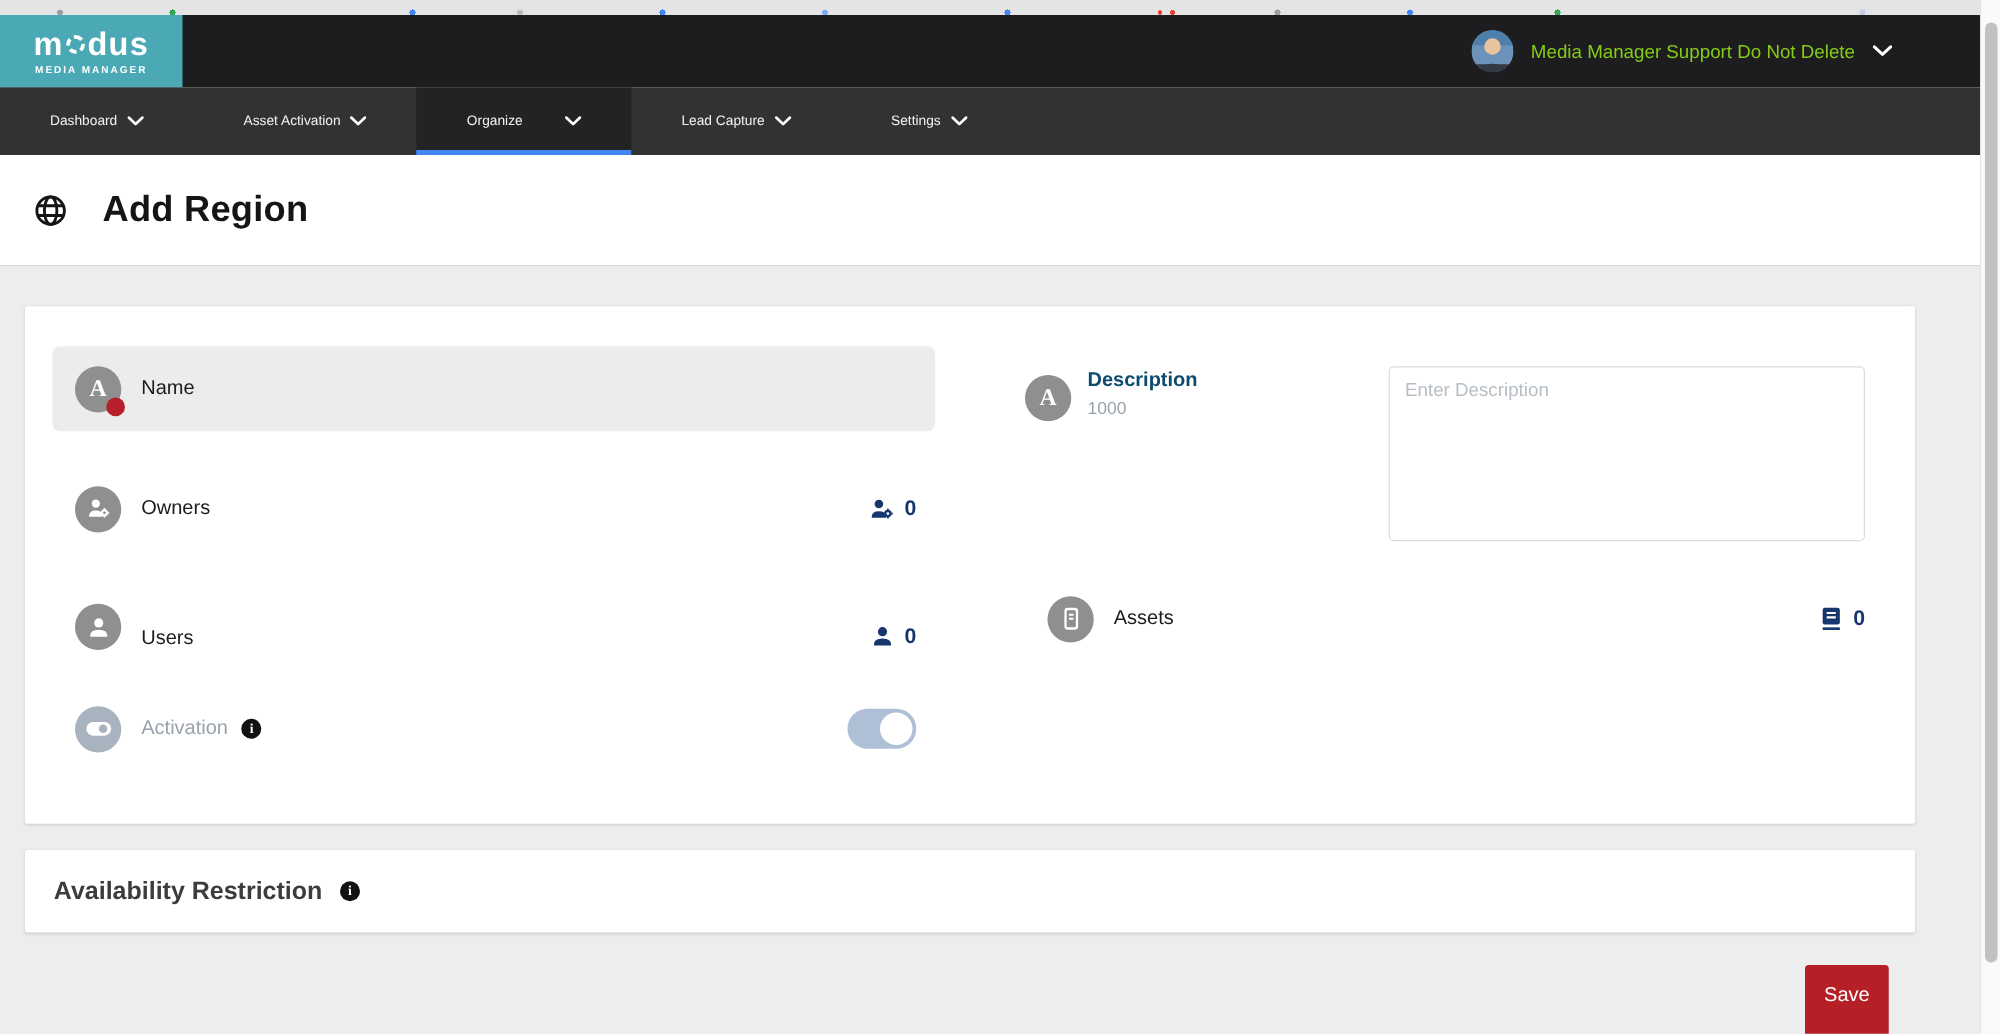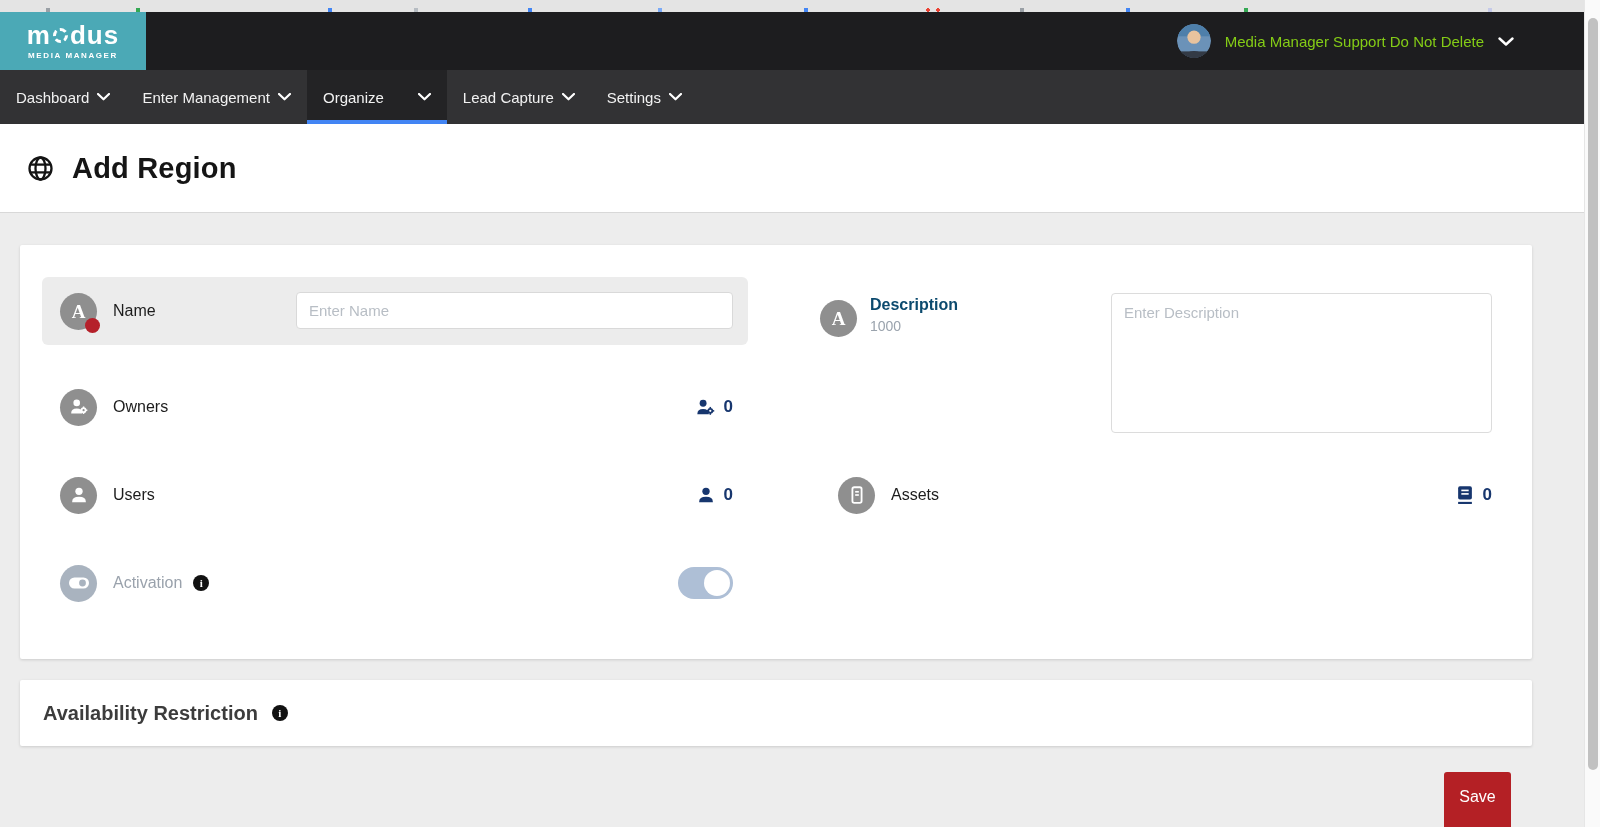--- a/index.html
+++ b/index.html
@@ -32,43 +32,43 @@
   .logo-word { display:flex; align-items:center; color:#fff; font-size:26px; font-weight:bold; letter-spacing:1px; line-height:1; }
   .logo-o { display:inline-block; width:15px; height:15px; border:3.5px dashed #fff; border-radius:50%; margin:0 2px; }
   .logo-sub { color:#fff; font-size:8px; font-weight:bold; letter-spacing:1.6px; margin-top:3px; }
   .user-area { position:absolute; right:70px; top:0; height:58px; display:flex; align-items:center; gap:14px; cursor:pointer; }
   .avatar { width:34px; height:34px; border-radius:50%; overflow:hidden; flex:0 0 auto; }
   .user-name { color:#84cc16; font-size:15px; white-space:nowrap; }
   .chev { display:inline-block; }
 
   
   .nav { position:absolute; top:70px; left:0; width:1584px; height:54px; background:#323234; display:flex; }
-  .nav-item { position:relative; height:54px; display:flex; align-items:center; gap:8px; padding:0 16px;
-    color:#f2f2f2; font-size:15px; cursor:pointer; }
+  .nav-item { position:relative; height:54px; display:flex; align-items:center; gap:8px; padding:0 40px;
+    color:#f2f2f2; font-size:11px; cursor:pointer; }
   .nav-item.active { background:#232325;gap:34px; }
   .nav-item.active::after { content:""; position:absolute; left:0; right:0; bottom:0; height:4px; background:#4285F4; }
 
   
   .title-band { position:absolute; top:124px; left:0; width:1600px; height:89px; background:#fff;
-    border-bottom:1px solid #d8d8d8; box-shadow:0 2px 3px rgba(0,0,0,0.14); display:flex; align-items:center; gap:18px; padding-left:27px; }
+    border-bottom:1px solid #d8d8d8; box-shadow:0 2px 3px rgba(0,0,0,0.14); display:flex; align-items:center; gap:28px; padding-left:27px; }
   .page-title { font-size:29px; font-weight:bold; color:#151515; letter-spacing:.2px; }
 
   
   .main { position:absolute; top:213px; left:0; width:1600px; height:614px; background:#ededed; }
   .card { position:absolute; background:#fff; border-radius:2px; box-shadow:0 1px 3px rgba(0,0,0,0.14); }
   .card-1 { left:20px; top:32px; width:1512px; height:414px; }
   .card-2 { left:20px; top:467px; width:1512px; height:66px; display:flex; align-items:center; gap:12px; padding-left:23px; }
 
   .section-title { font-size:20px; font-weight:bold; color:#3c3c3c; }
 
   
   .row { position:absolute; display:flex; align-items:center; }
   .name-row { left:22px; top:32px; width:706px; height:68px; background:#ececec; border-radius:6px; padding-left:18px; }
   .owners-row { left:22px; top:137px; width:706px; height:50px; }
-  .users-row { left:22px; top:225px; width:706px; height:50px; }
+  .users-row { left:22px; top:225px; width:706px; height:50px;align-items:flex-end; }
   .activation-row { left:22px; top:313px; width:706px; height:50px; }
   .assets-row { left:800px; top:225px; width:672px; height:50px; }
   .owners-row, .users-row, .activation-row, .assets-row { padding-left:18px; }
   .name-row { padding-left:18px; }
 
   .field-icon { width:37px; height:37px; border-radius:50%; background:#8f8f8f; color:#fff;
     display:flex; align-items:center; justify-content:center; position:relative; flex:0 0 auto; }
   .field-icon .letter { font-family:"Liberation Serif", serif; font-weight:bold; font-size:19px; line-height:1; }
   .field-icon.muted { background:#a9b3bf; }
   .req-dot { position:absolute; right:-3px; bottom:-3px; width:15px; height:15px; border-radius:50%; background:#B5202A; }
@@ -154,21 +154,21 @@
   </div>
 
   <div class="nav">
     <div class="nav-item">
       <span>Dashboard</span>
       <svg width="13" height="8" viewBox="0 0 13 8">
           <polyline points="1,1 6.5,6.3 12,1" fill="none" stroke="#fff" stroke-width="2.2" stroke-linecap="round" stroke-linejoin="round"></polyline>
         </svg>
     </div>
     <div class="nav-item">
-      <span>Enter Management</span>
+      <span>Asset Activation</span>
       <svg width="13" height="8" viewBox="0 0 13 8">
           <polyline points="1,1 6.5,6.3 12,1" fill="none" stroke="#fff" stroke-width="2.2" stroke-linecap="round" stroke-linejoin="round"></polyline>
         </svg>
     </div>
     <div class="nav-item active">
       <span>Organize</span>
       <svg width="13" height="8" viewBox="0 0 13 8">
           <polyline points="1,1 6.5,6.3 12,1" fill="none" stroke="#fff" stroke-width="2.2" stroke-linecap="round" stroke-linejoin="round"></polyline>
         </svg>
     </div>
@@ -201,21 +201,20 @@
   <div class="main">
 
     <div class="card card-1">
 
       <div class="row name-row">
         <span class="field-icon">
           <span class="letter">A</span>
           <span class="req-dot"></span>
         </span>
         <span class="field-label">Name</span>
-        <input class="text-input" type="text" placeholder="Enter Name" style="">
       </div>
 
       <div class="row owners-row">
         <span class="field-icon">
           <svg width="22" height="22" viewBox="0 0 24 24">
             <circle cx="9.5" cy="7.5" r="3.6" fill="#fff"></circle>
             <path d="M3.5 18.5 q0-5 6-5 q6 0 6 5 v0.5 h-12 z" fill="#fff"></path>
             <circle cx="17" cy="15.5" r="3.1" fill="#fff"></circle>
             <circle cx="17" cy="15.5" r="1.2" fill="#8f8f8f"></circle>
             <rect x="16.2" y="11.4" width="1.6" height="1.8" fill="#fff"></rect>

